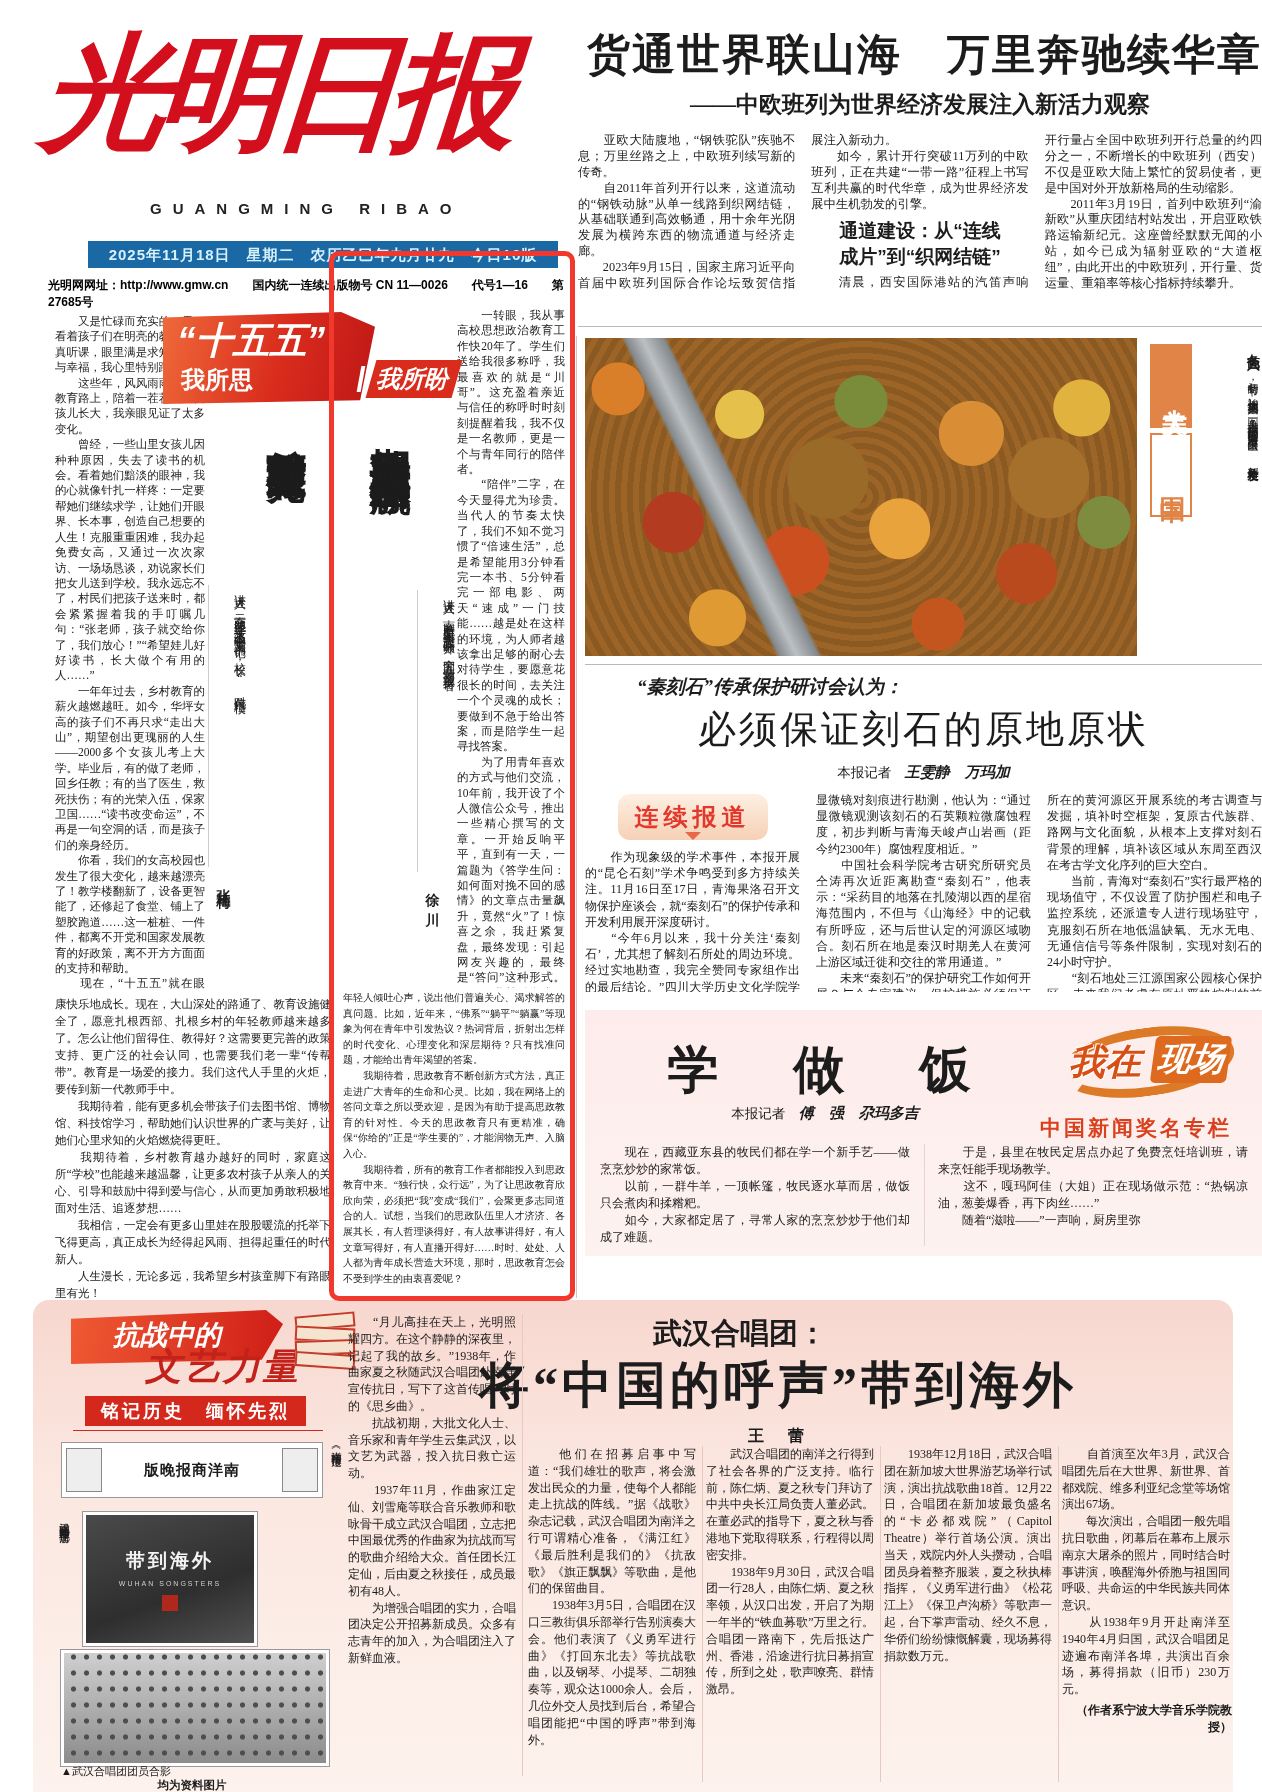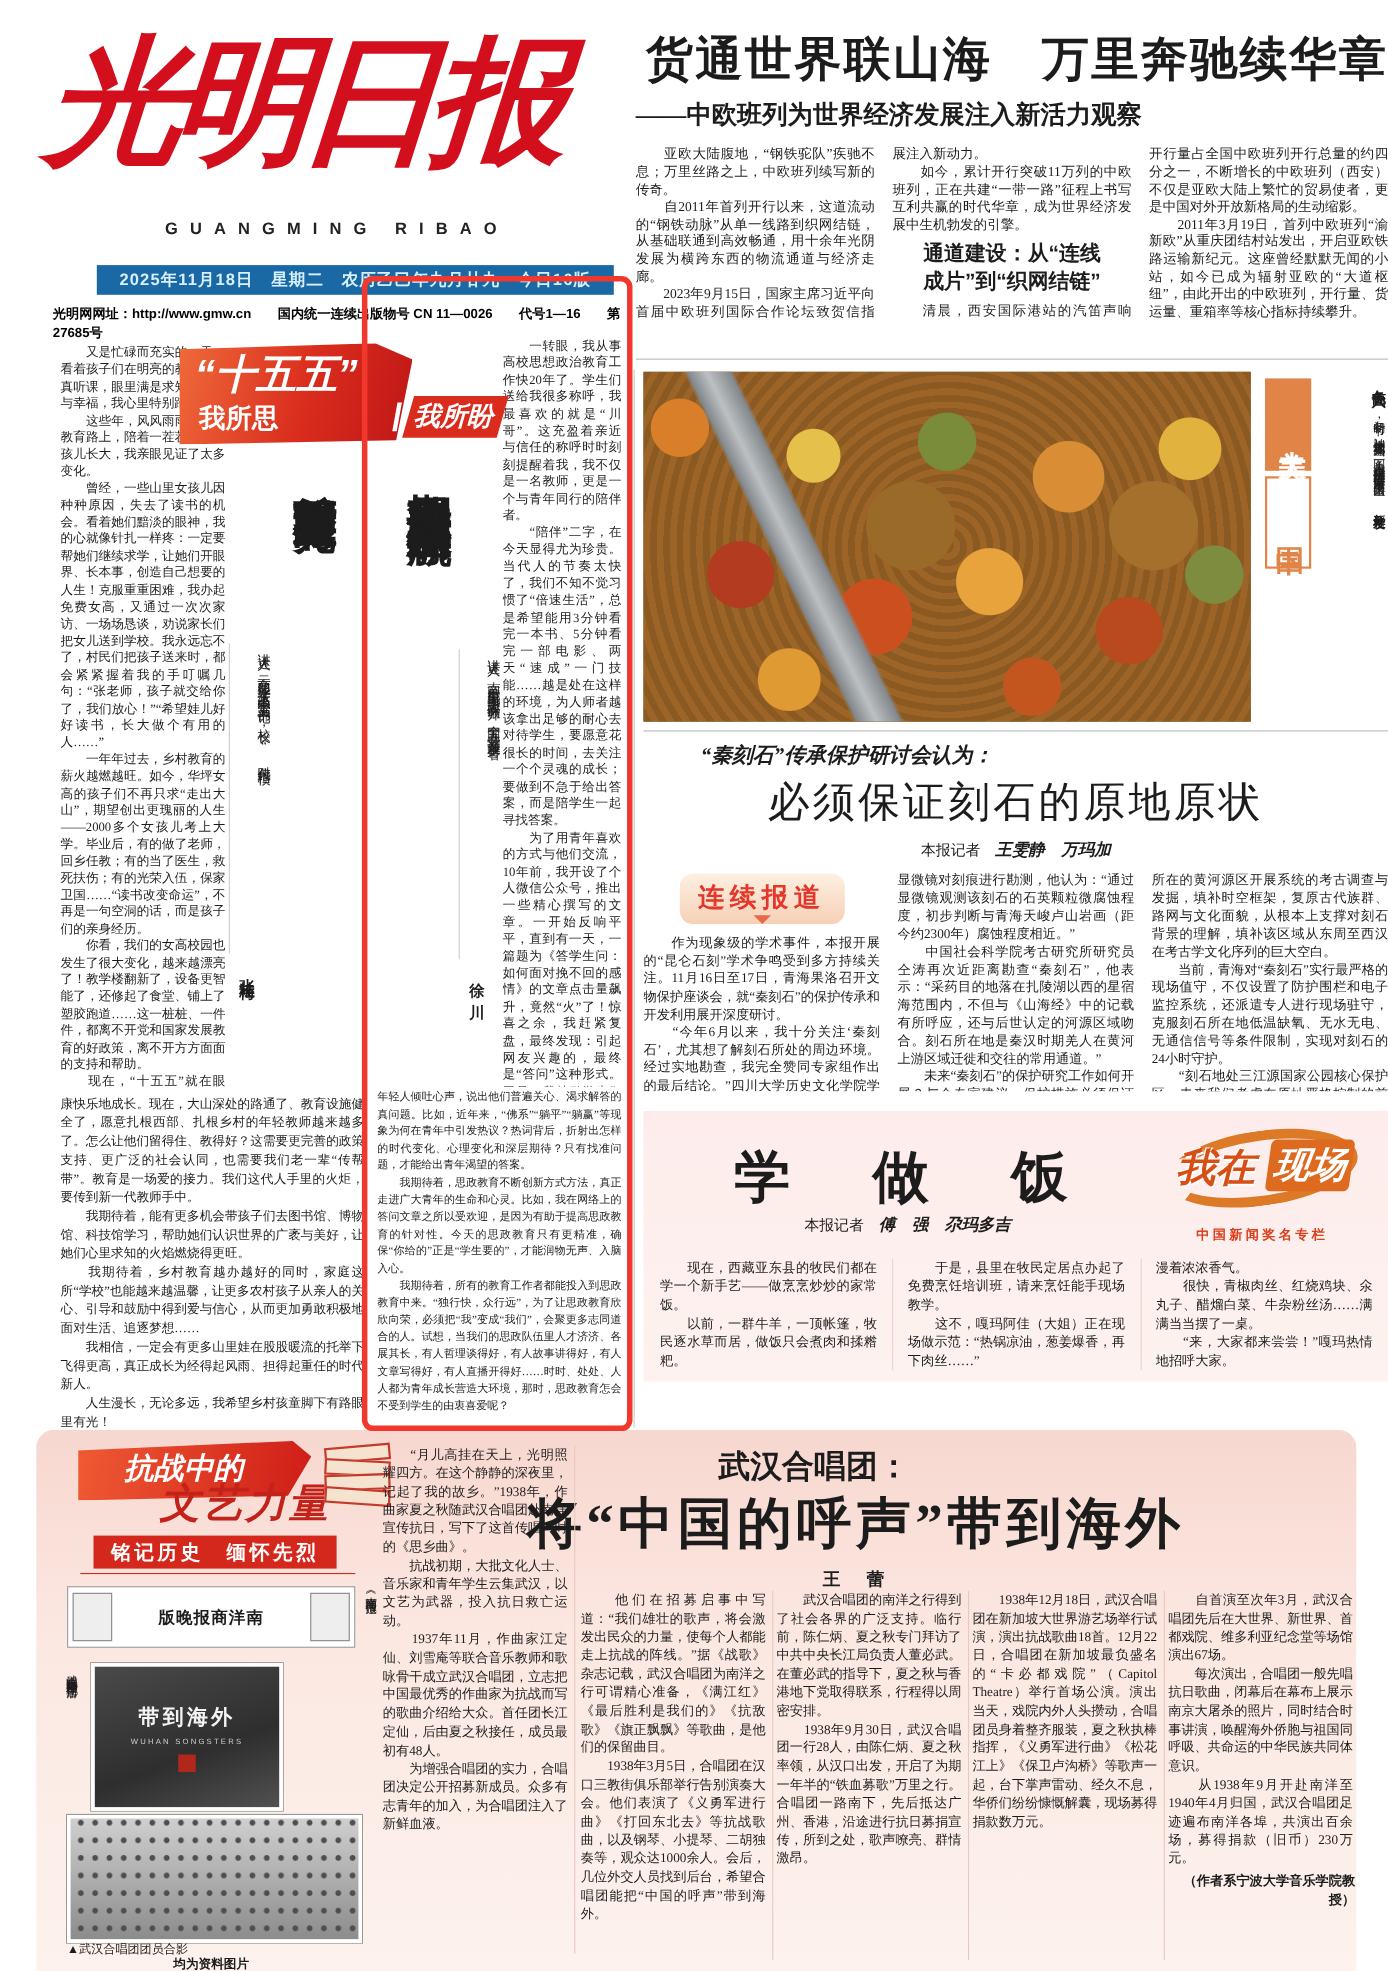--- a/index.html
+++ b/index.html
@@ -13,21 +13,21 @@
 
   
   .gm-title{left:42px;top:-6px;width:525px;height:205px;font-size:126px;line-height:200px;font-weight:bold;font-style:italic;color:#d30f1e;letter-spacing:-10px;transform:skewX(-4deg);}
   .gm-pinyin{left:150px;top:200px;font-size:15px;letter-spacing:11px;color:#222;font-weight:bold;}
   .date-bar{left:88px;top:241px;width:470px;height:27px;background:#1b69a4;color:#d6f0fd;font-size:15px;line-height:27px;font-weight:bold;text-align:center;letter-spacing:1px;}
   .info-line{left:48px;top:277px;width:520px;font-size:12px;font-weight:bold;color:#000;}
 
   
   .lead{left:578px;top:30px;width:684px;height:292px;}
   .lead-h{font-size:43px;font-weight:900;text-align:right;letter-spacing:2px;line-height:1.15;}
-  .lead-sub{margin-top:10px;font-size:23px;font-weight:700;text-align:left;}
+  .lead-sub{margin-top:10px;font-size:23px;font-weight:700;text-align:center;}
   .lead-cols{display:flex;gap:16px;margin-top:13px;height:156px;overflow:hidden;}
   .lead-col{flex:1;font-size:12.3px;line-height:15.8px;}
   .lead-mid-h{font-family:"Liberation Sans",sans-serif;font-weight:900;font-size:19px;line-height:1.35;text-align:center;margin:6px 0 5px;}
   .rule{border-top:1px solid #b9b9b9;}
   .vrule{border-left:1px solid #c9c9c9;}
 
   
   .wsb{left:163px;top:312px;width:296px;height:96px;z-index:30;}
   .wsb-flag{position:absolute;left:0;top:0;width:212px;height:92px;background:linear-gradient(105deg,#ef6a3a 0%,#d92c1d 55%,#bf1717 100%);clip-path:polygon(0 6%,84% 0,100% 16%,93% 96%,0 100%);}
   .wsb-l1{position:absolute;left:14px;top:4px;font-size:37px;font-weight:900;font-style:italic;color:#fff;font-family:"Liberation Sans",sans-serif;}
@@ -91,21 +91,21 @@
 
   
   .cook{left:585px;top:1010px;width:677px;height:246px;background:linear-gradient(180deg,#fdeceb,#fdf2ef);}
   .cook-h{position:absolute;left:25px;top:26px;width:430px;text-align:center;font-size:51px;font-weight:900;letter-spacing:12px;}
   .cook-by{position:absolute;left:25px;top:94px;width:430px;text-align:center;font-size:13.5px;}
   .cook-by b{font-size:15px;font-style:italic;}
   .xcc{position:absolute;left:472px;top:10px;width:190px;height:88px;}
   .xcc-ring{position:absolute;left:2px;top:8px;width:176px;height:68px;border:9px solid #dd7a28;border-left-color:transparent;border-radius:50%;transform:rotate(-8deg);box-sizing:border-box;}
   .xcc-t1{position:absolute;left:12px;top:18px;font-size:36px;font-weight:900;font-style:italic;color:#d84f15;text-shadow:1px 1px 0 #fff,-1px -1px 0 #fff;font-family:"Liberation Sans",sans-serif;}
   .xcc-t2{position:absolute;left:96px;top:16px;background:#dd6a1f;color:#fff;font-size:33px;font-weight:900;font-style:italic;padding:1px 5px;border-radius:5px;transform:skewX(-8deg);font-family:"Liberation Sans",sans-serif;}
-  .xcc-sub{position:absolute;left:455px;top:104px;width:215px;text-align:center;color:#d8401e;font-weight:900;font-size:12px;letter-spacing:3px;font-family:"Liberation Sans",sans-serif;}
+  .xcc-sub{position:absolute;left:455px;top:104px;width:215px;color:#d8401e;font-weight:900;font-size:21px;letter-spacing:3px;font-family:"Liberation Sans",sans-serif;}
   .cook-cols{position:absolute;left:15px;top:134px;width:648px;display:flex;gap:14px;height:102px;overflow:hidden;}
   .cook-col{flex:1;font-size:12px;line-height:17px;}
   .cook-col + .cook-col{border-left:1px solid #ecd2cc;padding-left:13px;}
 
   
   .choir{left:33px;top:1300px;width:1200px;height:492px;background:linear-gradient(180deg,#f7d7cf 0%,#fbe7e0 35%,#fdf2ed 100%);border-radius:16px 16px 0 0;}
   .kz-flag{position:absolute;left:38px;top:10px;width:212px;height:54px;background:linear-gradient(100deg,#ef5a33,#cf1d17);clip-path:polygon(0 16%,92% 0,100% 26%,90% 92%,0 100%);color:#fff;font-weight:900;font-style:italic;font-size:27px;line-height:50px;padding-left:42px;box-sizing:border-box;font-family:"Liberation Sans",sans-serif;}
   .kz-t2{position:absolute;left:112px;top:42px;font-size:37px;font-weight:900;font-style:italic;color:#c3221b;letter-spacing:2px;}
   .kz-books{position:absolute;left:262px;top:16px;width:62px;height:58px;}
   .kz-books i{display:block;width:56px;height:11px;background:#f6e3cf;border:2px solid #c53a2b;margin-top:-2px;}
@@ -259,23 +259,20 @@
       <span class="xcc-t2">现场</span>
     </div>
     <div class="xcc-sub">中国新闻奖名专栏</div>
     <div class="cook-cols">
       <div class="cook-col just pre">　　现在，西藏亚东县的牧民们都在学一个新手艺——做烹烹炒炒的家常饭。
 　　以前，一群牛羊，一顶帐篷，牧民逐水草而居，做饭只会煮肉和揉糌粑。
 　　如今，大家都定居了，寻常人家的烹烹炒炒于他们却成了难题。</div>
       <div class="cook-col just pre">　　于是，县里在牧民定居点办起了免费烹饪培训班，请来烹饪能手现场教学。
 　　这不，嘎玛阿佳（大姐）正在现场做示范：“热锅凉油，葱姜爆香，再下肉丝……”
 　　随着“滋啦——”一声响，厨房里弥</div>
-      <div class="cook-col just pre">漫着浓浓香气。
-　　很快，青椒肉丝、红烧鸡块、氽丸子、醋熘白菜、牛杂粉丝汤……满满当当摆了一桌。
-　　“来，大家都来尝尝！”嘎玛热情地招呼大家。</div>
     </div>
   </div>
 
   <div class="abs choir">
     <div class="kz-flag">抗战中的</div>
     <div class="kz-t2">文艺力量</div>
     <div class="kz-books">
         <i></i>
         <i></i>
         <i></i>

